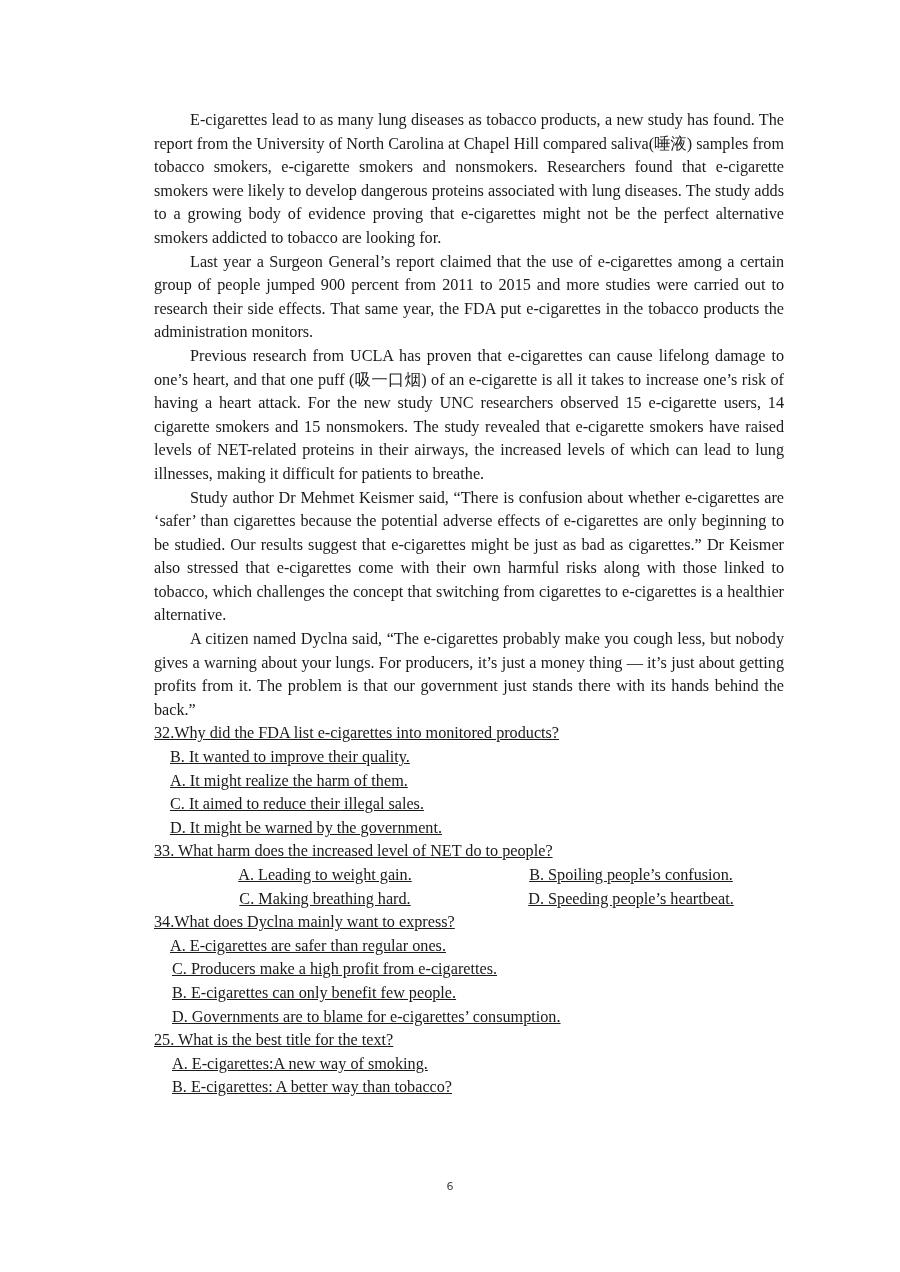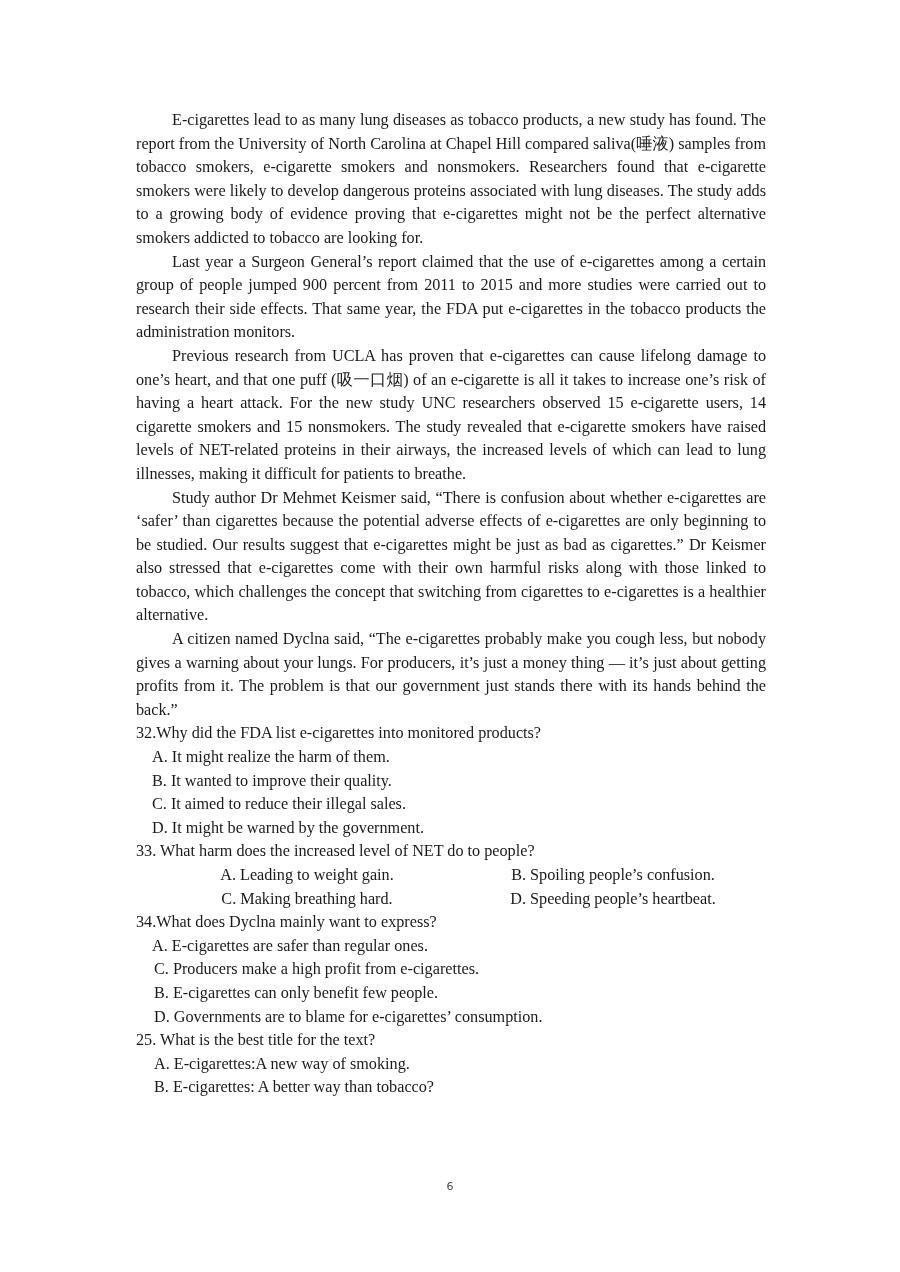--- a/index.html
+++ b/index.html
@@ -10,33 +10,34 @@
     body {
       width: 900px;
       height: 1272px;
       position: relative;
       overflow: hidden;
       font-family: "Liberation Serif", "DejaVu Serif", serif;
       color: #1a1a1a;
     }
     .page {
       position: absolute;
-      left: 136px;
+      left: 154px;
       top: 109px;
       width: 630px;
       font-size: 16.2px;
       line-height: 23.6px;
     }
     .para {
       margin: 0;
       text-indent: 36px;
       text-align: justify;
     }
     .question {
       margin: 0;
+      text-decoration: underline;
     }
     .q-stem {
       margin: 0;
     }
     .opt {
       margin: 0 0 0 16px;
     }
     .opt-row {
       display: flex;
       margin-left: 18px;
@@ -61,22 +62,22 @@
 
 <div class="page">
   <p class="para">E-cigarettes lead to as many lung diseases as tobacco products, a new study has found. The report from the University of North Carolina at Chapel Hill compared saliva(唾液) samples from tobacco smokers, e-cigarette smokers and nonsmokers. Researchers found that e-cigarette smokers were likely to develop dangerous proteins associated with lung diseases. The study adds to a growing body of evidence proving that e-cigarettes might not be the perfect alternative smokers addicted to tobacco are looking for.</p>
   <p class="para">Last year a Surgeon General’s report claimed that the use of e-cigarettes among a certain group of people jumped 900 percent from 2011 to 2015 and more studies were carried out to research their side effects. That same year, the FDA put e-cigarettes in the tobacco products the administration monitors.</p>
   <p class="para">Previous research from UCLA has proven that e-cigarettes can cause lifelong damage to one’s heart, and that one puff (吸一口烟) of an e-cigarette is all it takes to increase one’s risk of having a heart attack. For the new study UNC researchers observed 15 e-cigarette users, 14 cigarette smokers and 15 nonsmokers. The study revealed that e-cigarette smokers have raised levels of NET-related proteins in their airways, the increased levels of which can lead to lung illnesses, making it difficult for patients to breathe.</p>
   <p class="para">Study author Dr Mehmet Keismer said, “There is confusion about whether e-cigarettes are ‘safer’ than cigarettes because the potential adverse effects of e-cigarettes are only beginning to be studied. Our results suggest that e-cigarettes might be just as bad as cigarettes.” Dr Keismer also stressed that e-cigarettes come with their own harmful risks along with those linked to tobacco, which challenges the concept that switching from cigarettes to e-cigarettes is a healthier alternative.</p>
   <p class="para">A citizen named Dyclna said, “The e-cigarettes probably make you cough less, but nobody gives a warning about your lungs. For producers, it’s just a money thing — it’s just about getting profits from it. The problem is that our government just stands there with its hands behind the back.”</p>
 
   <div class="question">
     <p class="q-stem">32.Why did the FDA list e-cigarettes into monitored products?</p>
+    <p class="opt">B. It wanted to improve their quality.</p>
     <p class="opt">A. It might realize the harm of them.</p>
-    <p class="opt">B. It wanted to improve their quality.</p>
     <p class="opt">C. It aimed to reduce their illegal sales.</p>
     <p class="opt">D. It might be warned by the government.</p>
   </div>
 
   <div class="question">
     <p class="q-stem">33. What harm does the increased level of NET do to people?</p>
     <div class="opt-row">
       <span class="opt-cell">A. Leading to weight gain.</span>
       <span class="opt-cell">B. Spoiling people’s confusion.</span>
     </div>

